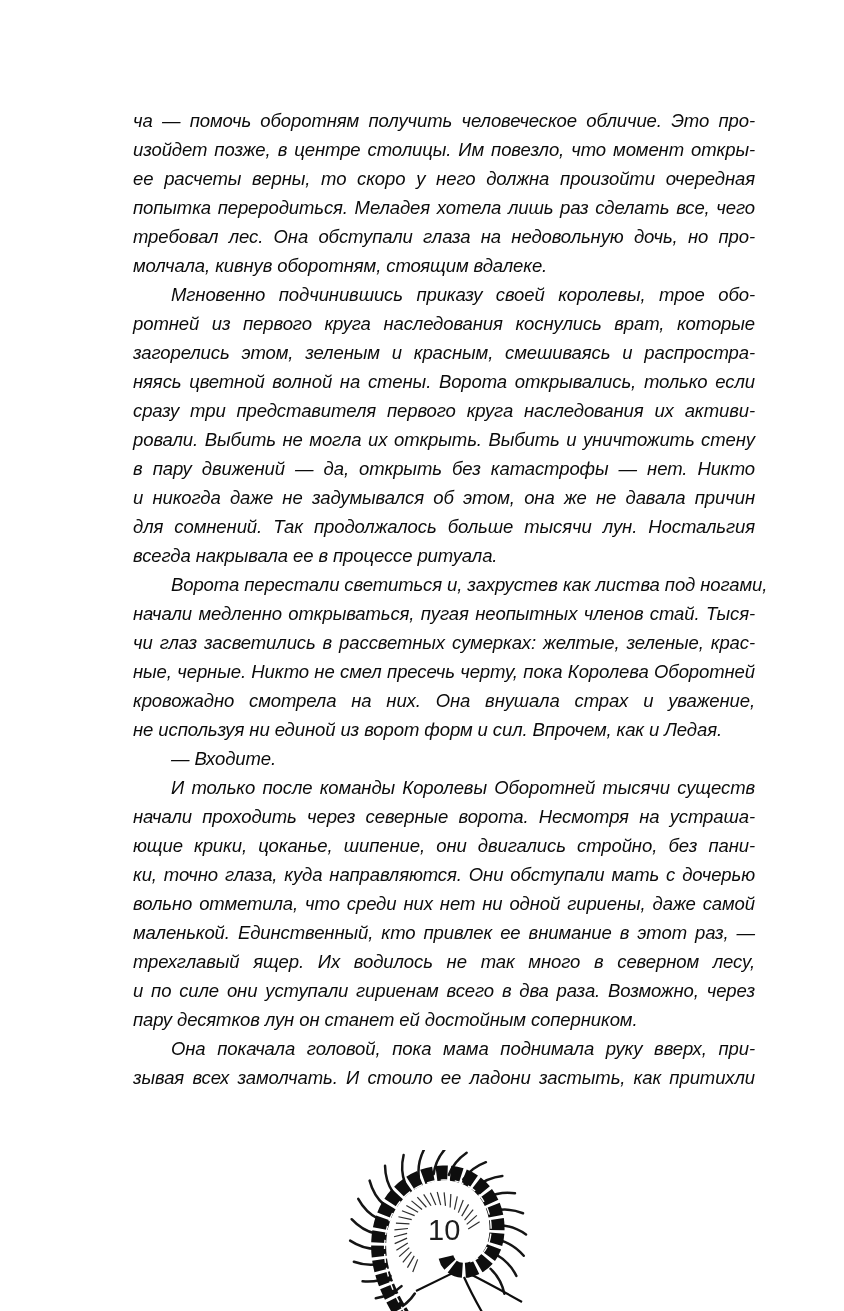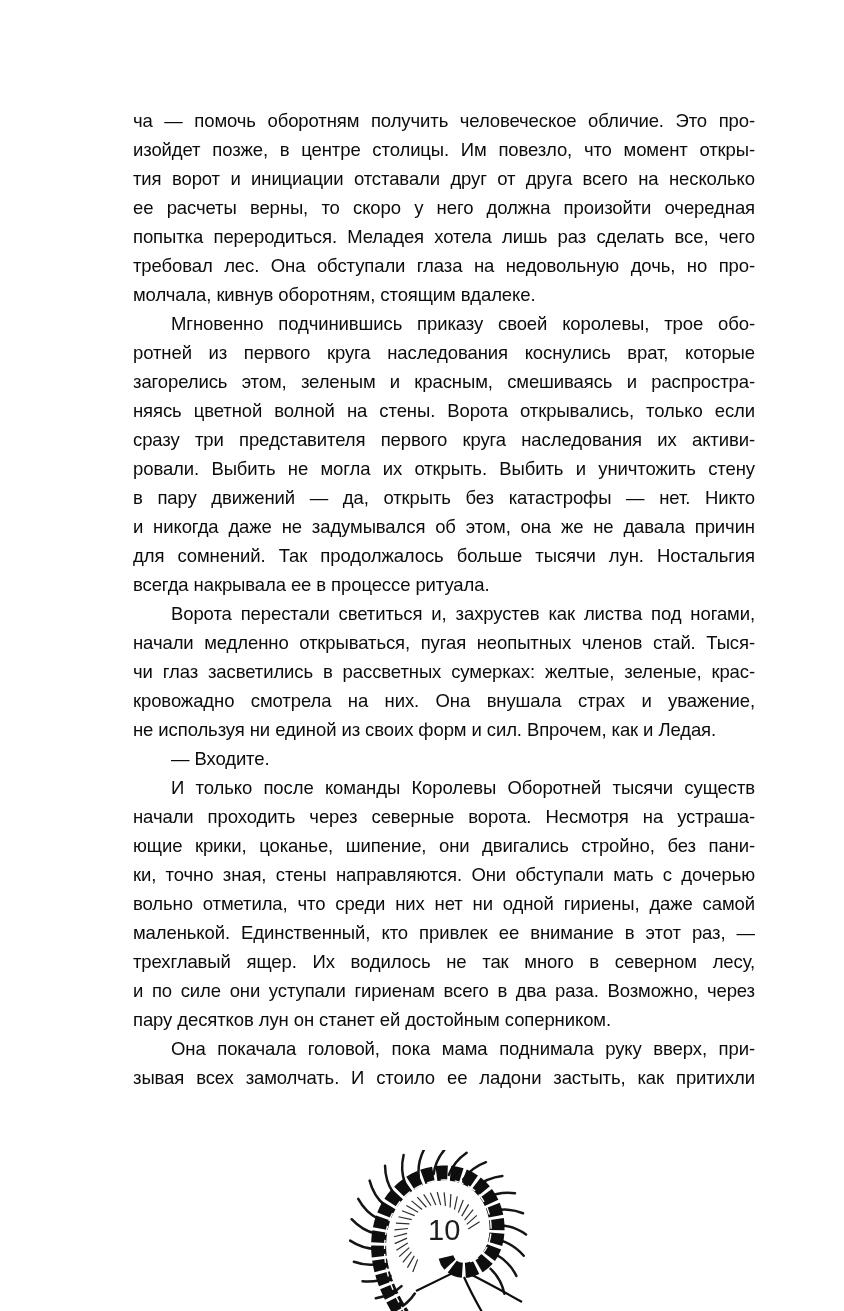--- a/index.html
+++ b/index.html
@@ -11,21 +11,21 @@
     overflow: hidden;
     font-family: "Liberation Sans", "DejaVu Sans", sans-serif;
   }
   .text-block {
     position: absolute;
     left: 133px;
     top: 106px;
     width: 622px;
     color: #0b0b0b;
   }
-  .paragraph { margin: 0; }
+  .paragraph { margin: 0; font-style: italic; }
   .line {
     font-size: 18.5px;
     line-height: 29px;
     height: 29px;
     white-space: nowrap;
     text-align: justify;
     text-align-last: justify;
     letter-spacing: -0.1px;
     color: #0b0b0b;
   }
@@ -48,21 +48,20 @@
 </style>
 </head>
 <body>
 
 <div class="page">
 
   <div class="text-block">
       <div class="paragraph">
         <div class="line">ча — помочь оборотням получить человеческое обличие. Это про-</div>
         <div class="line">изойдет позже, в центре столицы. Им повезло, что момент откры-</div>
-        <div class="line">тия ворот и инициации отставали друг от друга всего на несколько</div>
         <div class="line">ее расчеты верны, то скоро у него должна произойти очередная</div>
         <div class="line">попытка переродиться. Меладея хотела лишь раз сделать все, чего</div>
         <div class="line">требовал лес. Она обступали глаза на недовольную дочь, но про-</div>
         <div class="line last">молчала, кивнув оборотням, стоящим вдалеке.</div>
       </div>
       <div class="paragraph">
         <div class="line indent">Мгновенно подчинившись приказу своей королевы, трое обо-</div>
         <div class="line">ротней из первого круга наследования коснулись врат, которые</div>
         <div class="line">загорелись этом, зеленым и красным, смешиваясь и распростра-</div>
         <div class="line">няясь цветной волной на стены. Ворота открывались, только если</div>
@@ -70,31 +69,32 @@
         <div class="line">ровали. Выбить не могла их открыть. Выбить и уничтожить стену</div>
         <div class="line">в пару движений — да, открыть без катастрофы — нет. Никто</div>
         <div class="line">и никогда даже не задумывался об этом, она же не давала причин</div>
         <div class="line">для сомнений. Так продолжалось больше тысячи лун. Ностальгия</div>
         <div class="line last">всегда накрывала ее в процессе ритуала.</div>
       </div>
       <div class="paragraph">
         <div class="line indent">Ворота перестали светиться и, захрустев как листва под ногами,</div>
         <div class="line">начали медленно открываться, пугая неопытных членов стай. Тыся-</div>
         <div class="line">чи глаз засветились в рассветных сумерках: желтые, зеленые, крас-</div>
+        <div class="line">ные, черные. Никто не смел пресечь черту, пока Королева Оборотней</div>
         <div class="line">кровожадно смотрела на них. Она внушала страх и уважение,</div>
-        <div class="line last">не используя ни единой из своих форм и сил. Впрочем, как и Ледая.</div>
+        <div class="line last">не используя ни единой из ворот форм и сил. Впрочем, как и Ледая.</div>
       </div>
       <div class="paragraph">
         <div class="line last indent">— Входите.</div>
       </div>
       <div class="paragraph">
         <div class="line indent">И только после команды Королевы Оборотней тысячи существ</div>
         <div class="line">начали проходить через северные ворота. Несмотря на устраша-</div>
         <div class="line">ющие крики, цоканье, шипение, они двигались стройно, без пани-</div>
-        <div class="line">ки, точно зная, стены направляются. Они обступали мать с дочерью</div>
+        <div class="line">ки, точно глаза, куда направляются. Они обступали мать с дочерью</div>
         <div class="line">вольно отметила, что среди них нет ни одной гириены, даже самой</div>
         <div class="line">маленькой. Единственный, кто привлек ее внимание в этот раз, —</div>
         <div class="line">трехглавый ящер. Их водилось не так много в северном лесу,</div>
         <div class="line">и по силе они уступали гириенам всего в два раза. Возможно, через</div>
         <div class="line last">пару десятков лун он станет ей достойным соперником.</div>
       </div>
       <div class="paragraph">
         <div class="line indent">Она покачала головой, пока мама поднимала руку вверх, при-</div>
         <div class="line">зывая всех замолчать. И стоило ее ладони застыть, как притихли</div>
       </div>

